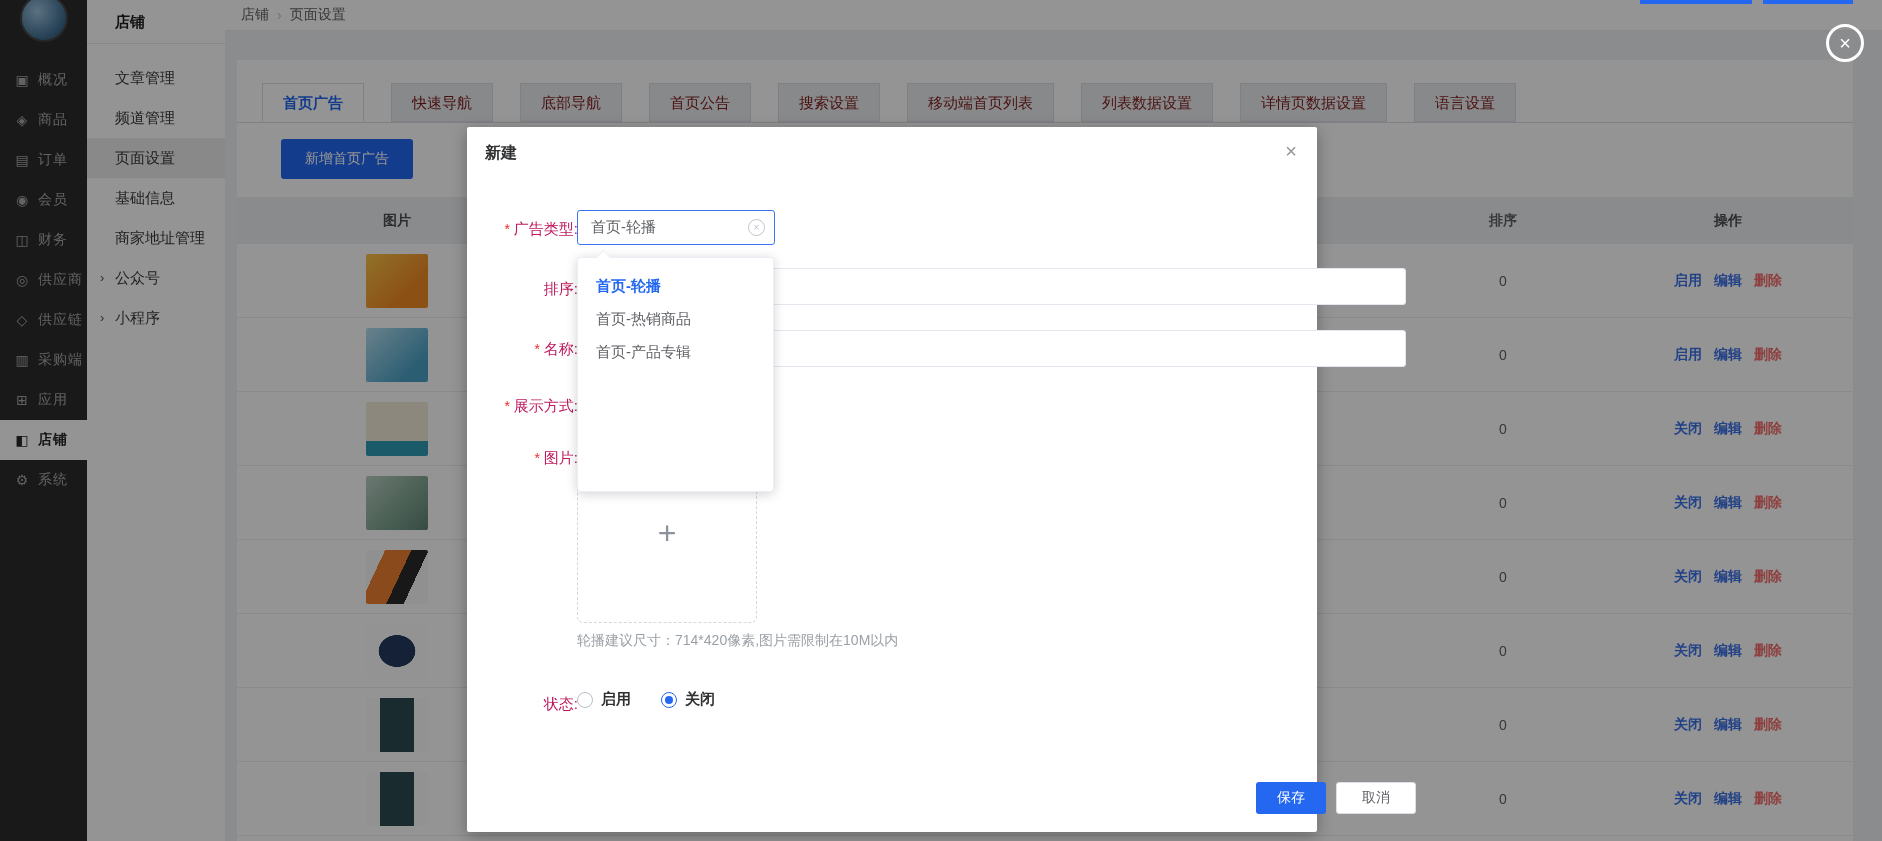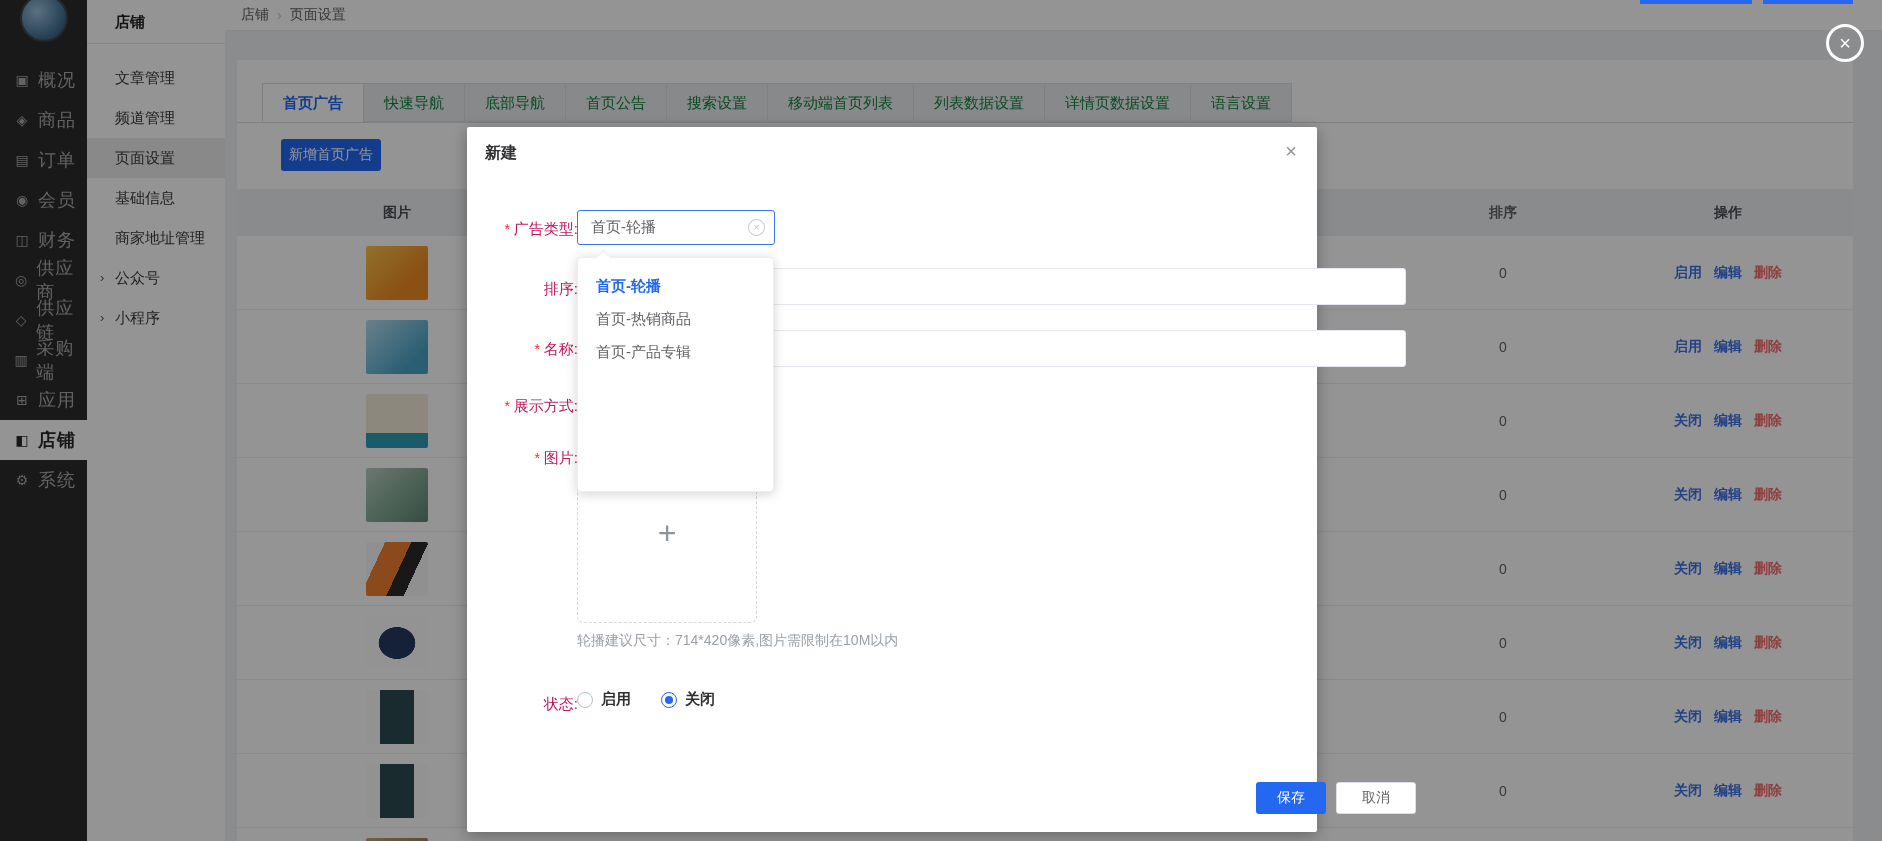--- a/index.html
+++ b/index.html
@@ -7,21 +7,21 @@
        font-family:"Liberation Sans","DejaVu Sans",sans-serif;font-size:14px;color:#303133;}
 
   
   .sidebar{position:absolute;left:0;top:0;width:87px;height:841px;background:#2c2c2c;z-index:1;}
   .avatar-main{width:44px;height:44px;border-radius:50%;margin:-6px auto 18px auto;
        background:radial-gradient(circle at 35% 35%,#9cc3de,#3d6b8e 70%,#2a4a63);border:2px solid #444;}
   .snav{display:flex;flex-direction:column;}
   .snav-item{display:flex;align-items:center;gap:8px;height:40px;padding-left:14px;color:#a9a9a9;cursor:pointer;}
   .snav-item[data-active="true"]{background:#ffffff;color:#262626;font-weight:700;}
   .snav-item .ic{width:16px;text-align:center;font-size:14px;}
-  .snav-item .lb{font-size:18px;letter-spacing:1px;}
+  .snav-item .lb{font-size:14px;letter-spacing:1px;}
 
   
   .submenu{position:absolute;left:87px;top:0;width:138px;height:841px;background:#fff;z-index:1;}
   .submenu-title{height:43px;line-height:43px;padding-left:28px;font-size:15px;font-weight:700;color:#1f1f1f;
        border-bottom:1px solid #e9e9e9;}
   .submenu-list{padding-top:14px;}
   .submenu-item{height:40px;line-height:40px;padding-left:28px;font-size:15px;color:#3a3a3a;cursor:pointer;position:relative;}
   .submenu-item[data-active="true"]{background:#ececec;}
   .submenu-item .chev{position:absolute;left:13px;color:#555;font-size:13px;}
 
@@ -33,25 +33,25 @@
   .topbar-right{margin-left:auto;display:flex;align-items:center;gap:14px;padding-right:60px;color:#606266;}
   .tb-icon{width:17px;height:17px;cursor:pointer;}
   .avatar-user{width:26px;height:26px;border-radius:50%;
        background:radial-gradient(circle at 40% 35%,#e4c9a8,#a07a58 70%,#6e4f35);cursor:pointer;}
   .username{font-size:14px;color:#303133;cursor:pointer;}
   .caret{width:7px;height:7px;border-right:1.5px solid #909399;border-bottom:1.5px solid #909399;
        transform:rotate(45deg);margin-top:-4px;cursor:pointer;}
 
   
   .card{position:absolute;left:237px;top:60px;width:1616px;height:781px;background:#fff;overflow:hidden;z-index:1;}
-  .tabbar{display:flex;margin-top:23px;padding-left:25px;border-bottom:1px solid #d9dce3;height:40px;box-sizing:border-box;}
+  .tabbar{display:flex;margin-top:23px;padding-left:25px;border-bottom:1px solid #d9dce3;height:40px;box-sizing:border-box;gap:28px;}
   .tab{padding:0 20px;line-height:38px;border:1px solid #d9dce3;margin-right:-1px;background:#ebedf0;
-       font-size:15px;color:#15803d;cursor:pointer;white-space:nowrap;}
+       font-size:15px;color:#7f1d1d;cursor:pointer;white-space:nowrap;}
   .tab[data-active="true"]{background:#fff;color:#2468f2;border-bottom-color:#fff;font-weight:700;}
-  .add-btn{margin:16px 7px 0 44px;height:32px;padding:0 8px;background:#2468f2;color:#fff;border:none;
+  .add-btn{margin:16px 7px 0 44px;height:40px;padding:0 24px;background:#2468f2;color:#fff;border:none;
        border-radius:3px;font-size:14px;cursor:pointer;font-family:inherit;}
 
   
   .table{margin-top:18px;}
   .trow{display:flex;align-items:center;}
   .thead{height:47px;background:#edeff2;color:#4a4d52;font-weight:600;}
   .tbody-row{height:73px;border-bottom:1px solid #ebeef5;}
   .c-img{width:320px;display:flex;justify-content:center;align-items:center;}
   .c-fill{flex:1;}
   .c-sort{width:200px;text-align:center;color:#606266;}

